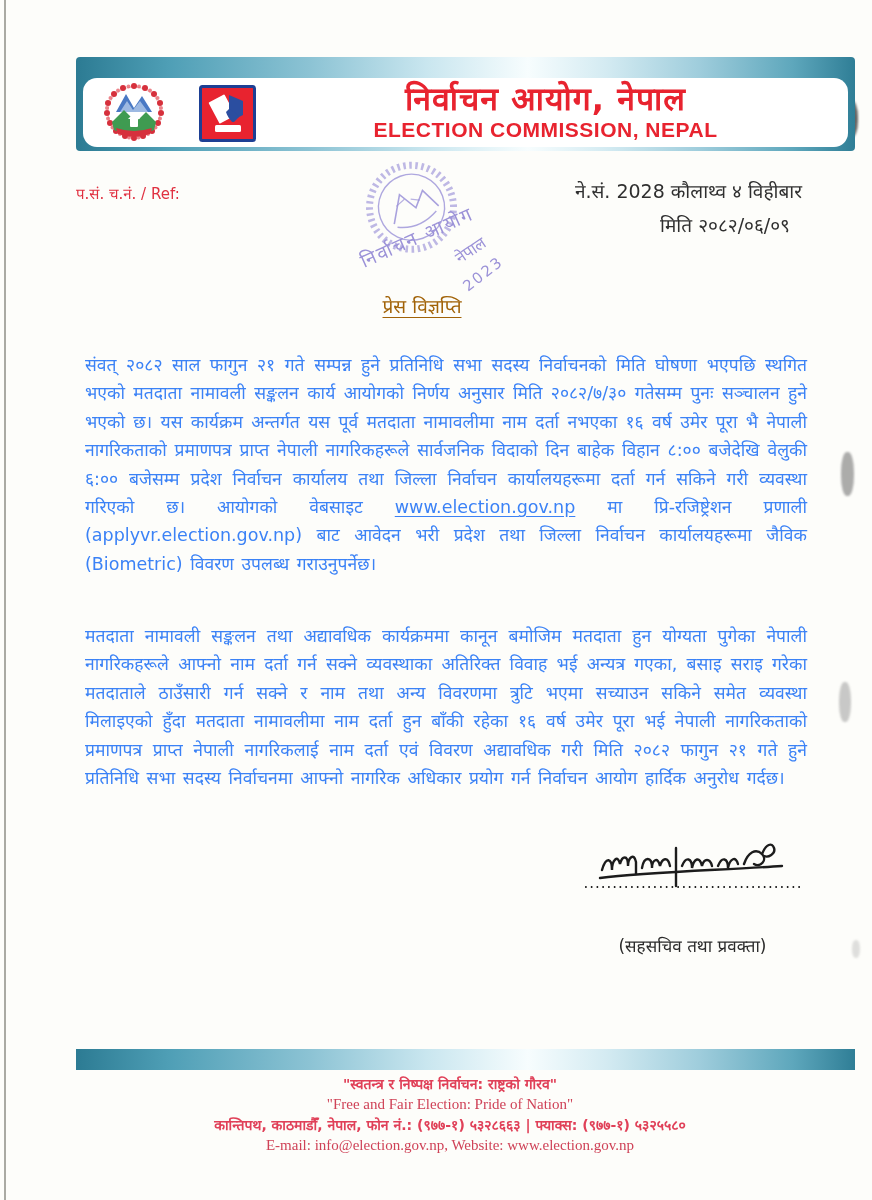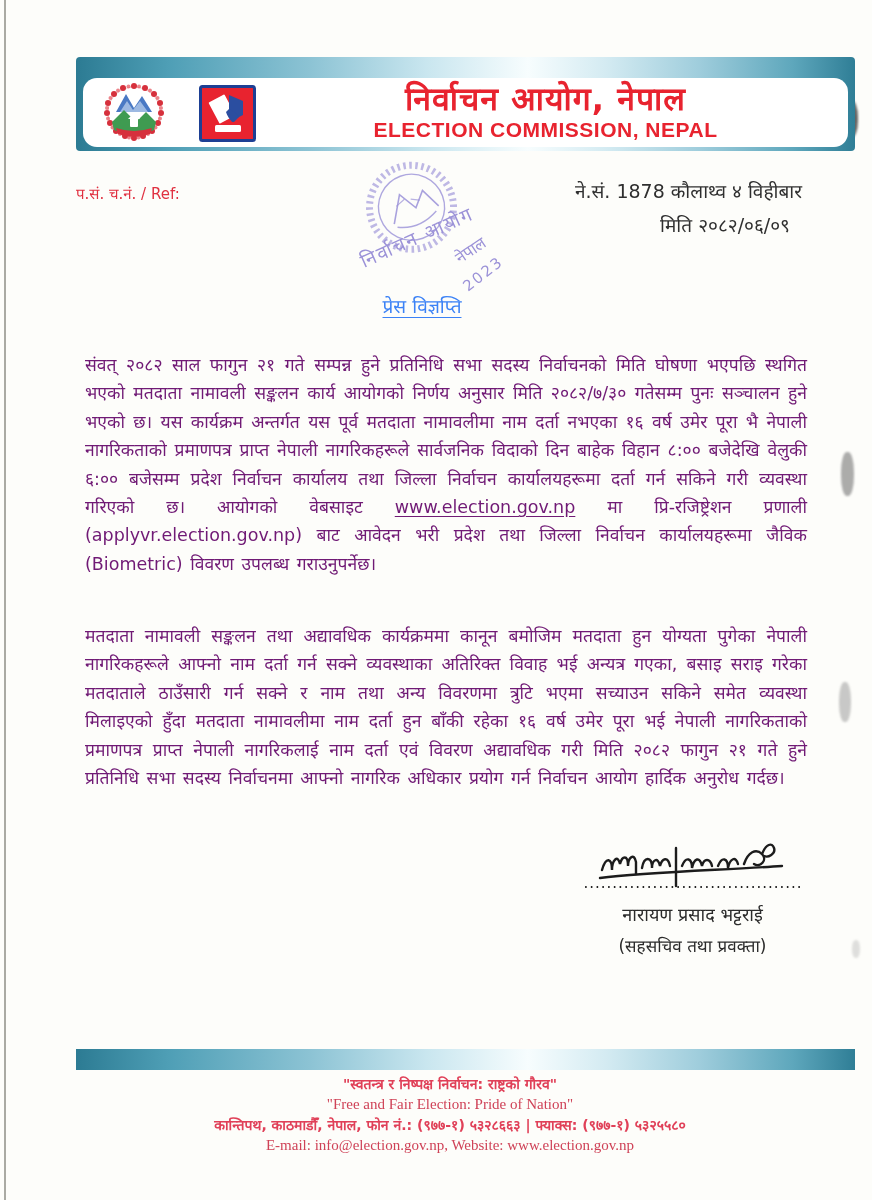--- a/index.html
+++ b/index.html
@@ -37,28 +37,28 @@
   .date-block{position:absolute;right:70px;top:176px;text-align:right;font-size:19px;color:#2f2f2f;}
   .date-line1{display:block;line-height:30px;}
   .date-line2{display:block;line-height:30px;margin-top:4px;padding-right:12px;}
 
   
   .stamp{position:absolute;left:356px;top:146px;width:195px;height:170px;opacity:.85;}
 
   
   .press-heading{
     position:absolute;left:0;width:844px;top:293px;text-align:center;
-    font-size:19px;color:#3b82f6;
+    font-size:19px;color:#a16207;
   }
   .press-heading span{text-decoration:underline;text-underline-offset:4px;}
 
   
   .para{
     position:absolute;left:85px;width:722px;
-    font-size:17.5px;line-height:28.4px;text-align:justify;color:#701a75;
+    font-size:17.5px;line-height:28.4px;text-align:justify;color:#3b82f6;
     word-spacing:2px;
   }
   .para1{top:351px;}
   .para2{top:622px;}
   .weblink{text-decoration:underline;text-underline-offset:3px;}
 
   
   .sig-script{position:absolute;left:596px;top:834px;width:200px;height:62px;}
   .sig-dots{position:absolute;left:583px;top:874px;width:220px;text-align:center;
     font-size:15px;letter-spacing:1px;color:#222;line-height:18px;}
@@ -149,21 +149,21 @@
       <div class="header-titles">
         <div class="title-np">निर्वाचन आयोग, नेपाल</div>
         <div class="title-en">ELECTION COMMISSION, NEPAL</div>
       </div>
     </div>
   </div>
 
   <div class="ref-label">प.सं. च.नं. / Ref:</div>
 
   <div class="date-block">
-    <span class="date-line1">ने.सं. 1878 कौलाथ्व ४ विहीबार</span>
+    <span class="date-line1">ने.सं. 2028 कौलाथ्व ४ विहीबार</span>
     <span class="date-line2">मिति २०८२/०६/०९</span>
   </div>
 
   <svg class="stamp" viewBox="0 0 195 170">
     <g transform="rotate(-20 85 75)" fill="none" stroke="#8a7fd2">
       <circle cx="62" cy="52" r="42" stroke-width="7" stroke-dasharray="2.5 3.5" opacity=".65"></circle>
       <circle cx="62" cy="52" r="33" stroke-width="1.4" opacity=".8"></circle>
       <path d="M40,62 L55,36 L66,54 L78,40 L88,60" stroke-width="1.6" opacity=".85"></path>
       <path d="M42,66 Q62,76 84,64" stroke-width="1.4" opacity=".8"></path>
       <path d="M48,46 L58,42 M64,44 L72,48" stroke-width="1.2" opacity=".7"></path>
@@ -189,21 +189,20 @@
       <path d="M46,34 C48,22 56,22 56,34 C56,26 62,22 64,32 C66,24 72,22 74,32"></path>
       <path d="M80,14 L80,52"></path>
       <path d="M86,32 C90,22 96,24 96,34 C98,24 104,22 106,32 C108,24 114,24 116,32"></path>
       <path d="M122,32 C126,22 132,24 132,34 C134,24 140,22 142,30"></path>
       <path d="M148,30 C152,18 160,14 166,20 C172,26 164,34 158,30"></path>
       <path d="M166,20 C170,10 176,8 178,14 C180,20 172,24 168,22"></path>
       <path d="M4,44 C50,38 130,36 186,32"></path>
     </g>
   </svg>
   <div class="sig-dots">......................................</div>
-  <div class="sig-name">नारायण प्रसाद भट्टराई</div>
   <div class="sig-designation">(सहसचिव तथा प्रवक्ता)</div>
 
   <div class="footer-band"></div>
   <div class="footer-text">
     <div class="f-np">"स्वतन्त्र र निष्पक्ष निर्वाचन: राष्ट्रको गौरव"</div>
     <div class="f-en">"Free and Fair Election: Pride of Nation"</div>
     <div class="f-np">कान्तिपथ, काठमाडौँ, नेपाल, फोन नं.: (९७७-१) ५३२८६६३ | फ्याक्स: (९७७-१) ५३२५५८०</div>
     <div class="f-en">E-mail: info@election.gov.np, Website: www.election.gov.np</div>
   </div>
 

